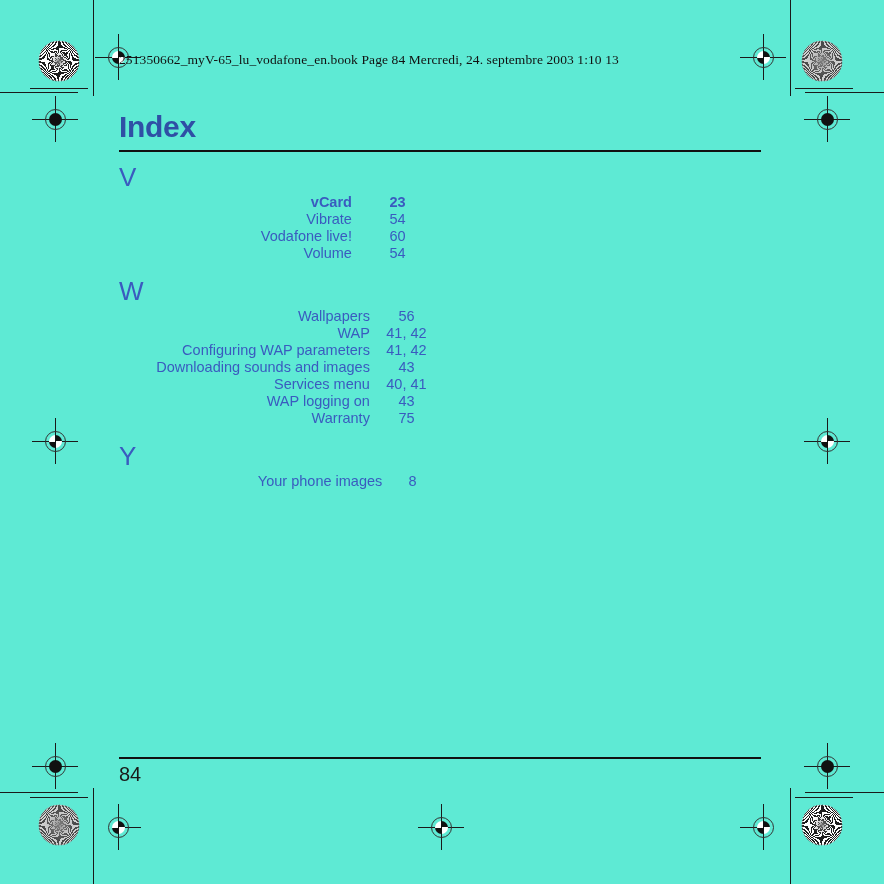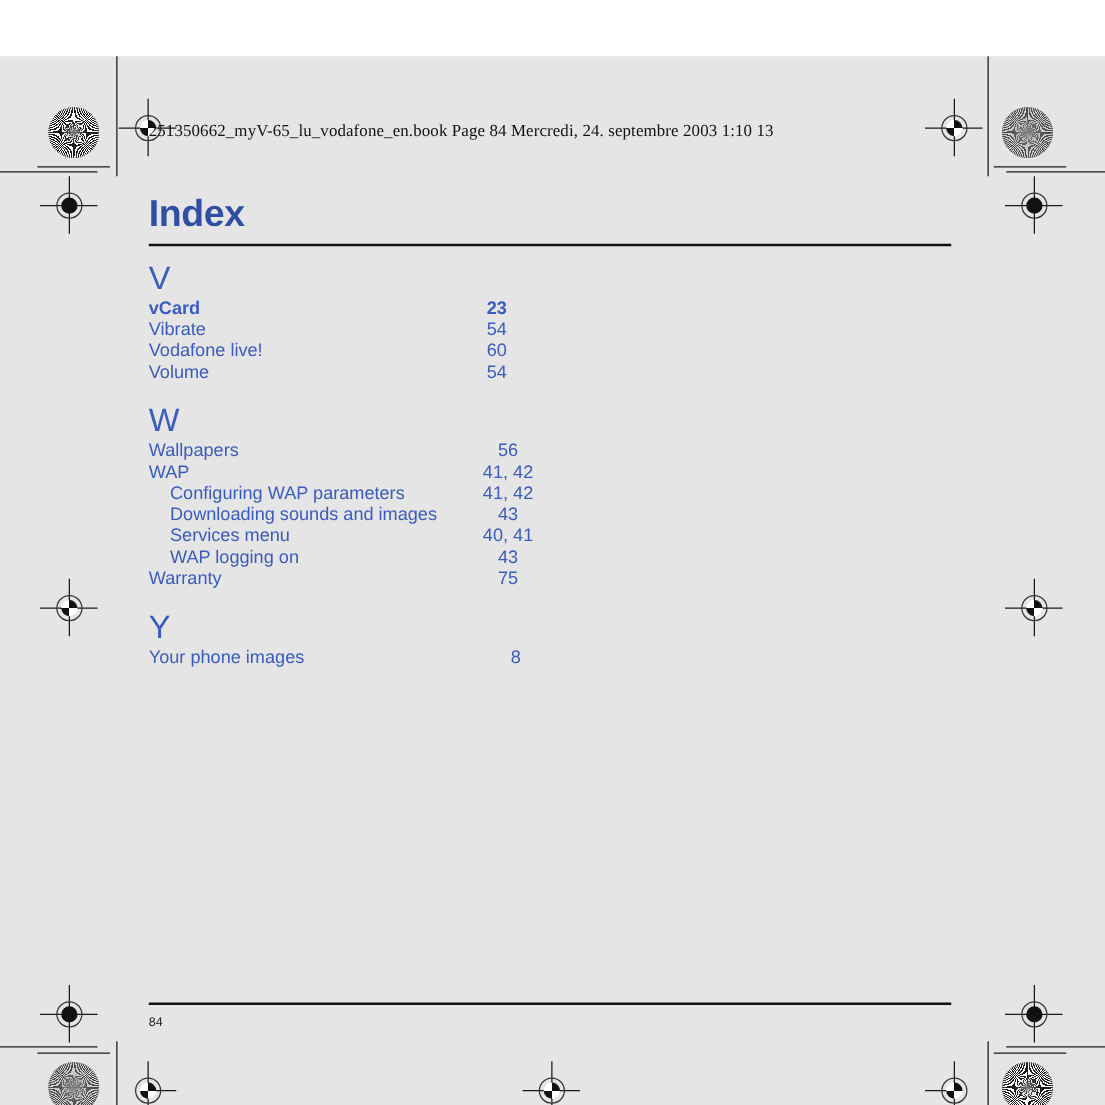--- a/index.html
+++ b/index.html
@@ -13,22 +13,21 @@
     position: relative;
     overflow: hidden;
     font-family: "Liberation Sans", sans-serif;
     -webkit-font-smoothing: antialiased;
   }
 
   
   #page {
     position: absolute;
     inset: 0;
-    background: #e5e5e5;
-    margin-top: 45px;
+    background: #5eead4;
   }
 
   
   .trim-v {
     position: absolute;
     width: 1px;
     background: #1a1a1a;
   }
   .trim-h {
     position: absolute;
@@ -161,41 +160,41 @@
     margin-top: 2px;
   }
   .entries td {
     padding: 0;
     font-size: 14.5px;
     line-height: 17px;
     color: #3a5bbf;
     vertical-align: top;
     white-space: nowrap;
   }
-  .entries td.term { text-align: left; }
+  .entries td.term { text-align: right; }
   .entries td.page { text-align: center; padding-left: 14px; }
 
   tr.level-1 td.term { padding-left: 0; }
   tr.level-2 td.term { padding-left: 17px; }
   tr.bold td { font-weight: bold; }
 
   
   #footer-rule {
     position: absolute;
     left: 119px;
     top: 757px;
     width: 642px;
     height: 1.5px;
     background: #111;
   }
   #folio {
     position: absolute;
     left: 119px;
     top: 765px;
-    font-size: 10px;
+    font-size: 20px;
     line-height: 18px;
     color: #1a1a1a;
     font-family: "Liberation Sans", sans-serif;
   }
 </style>
 </head>
 <body>
 
 <div id="page">
 

